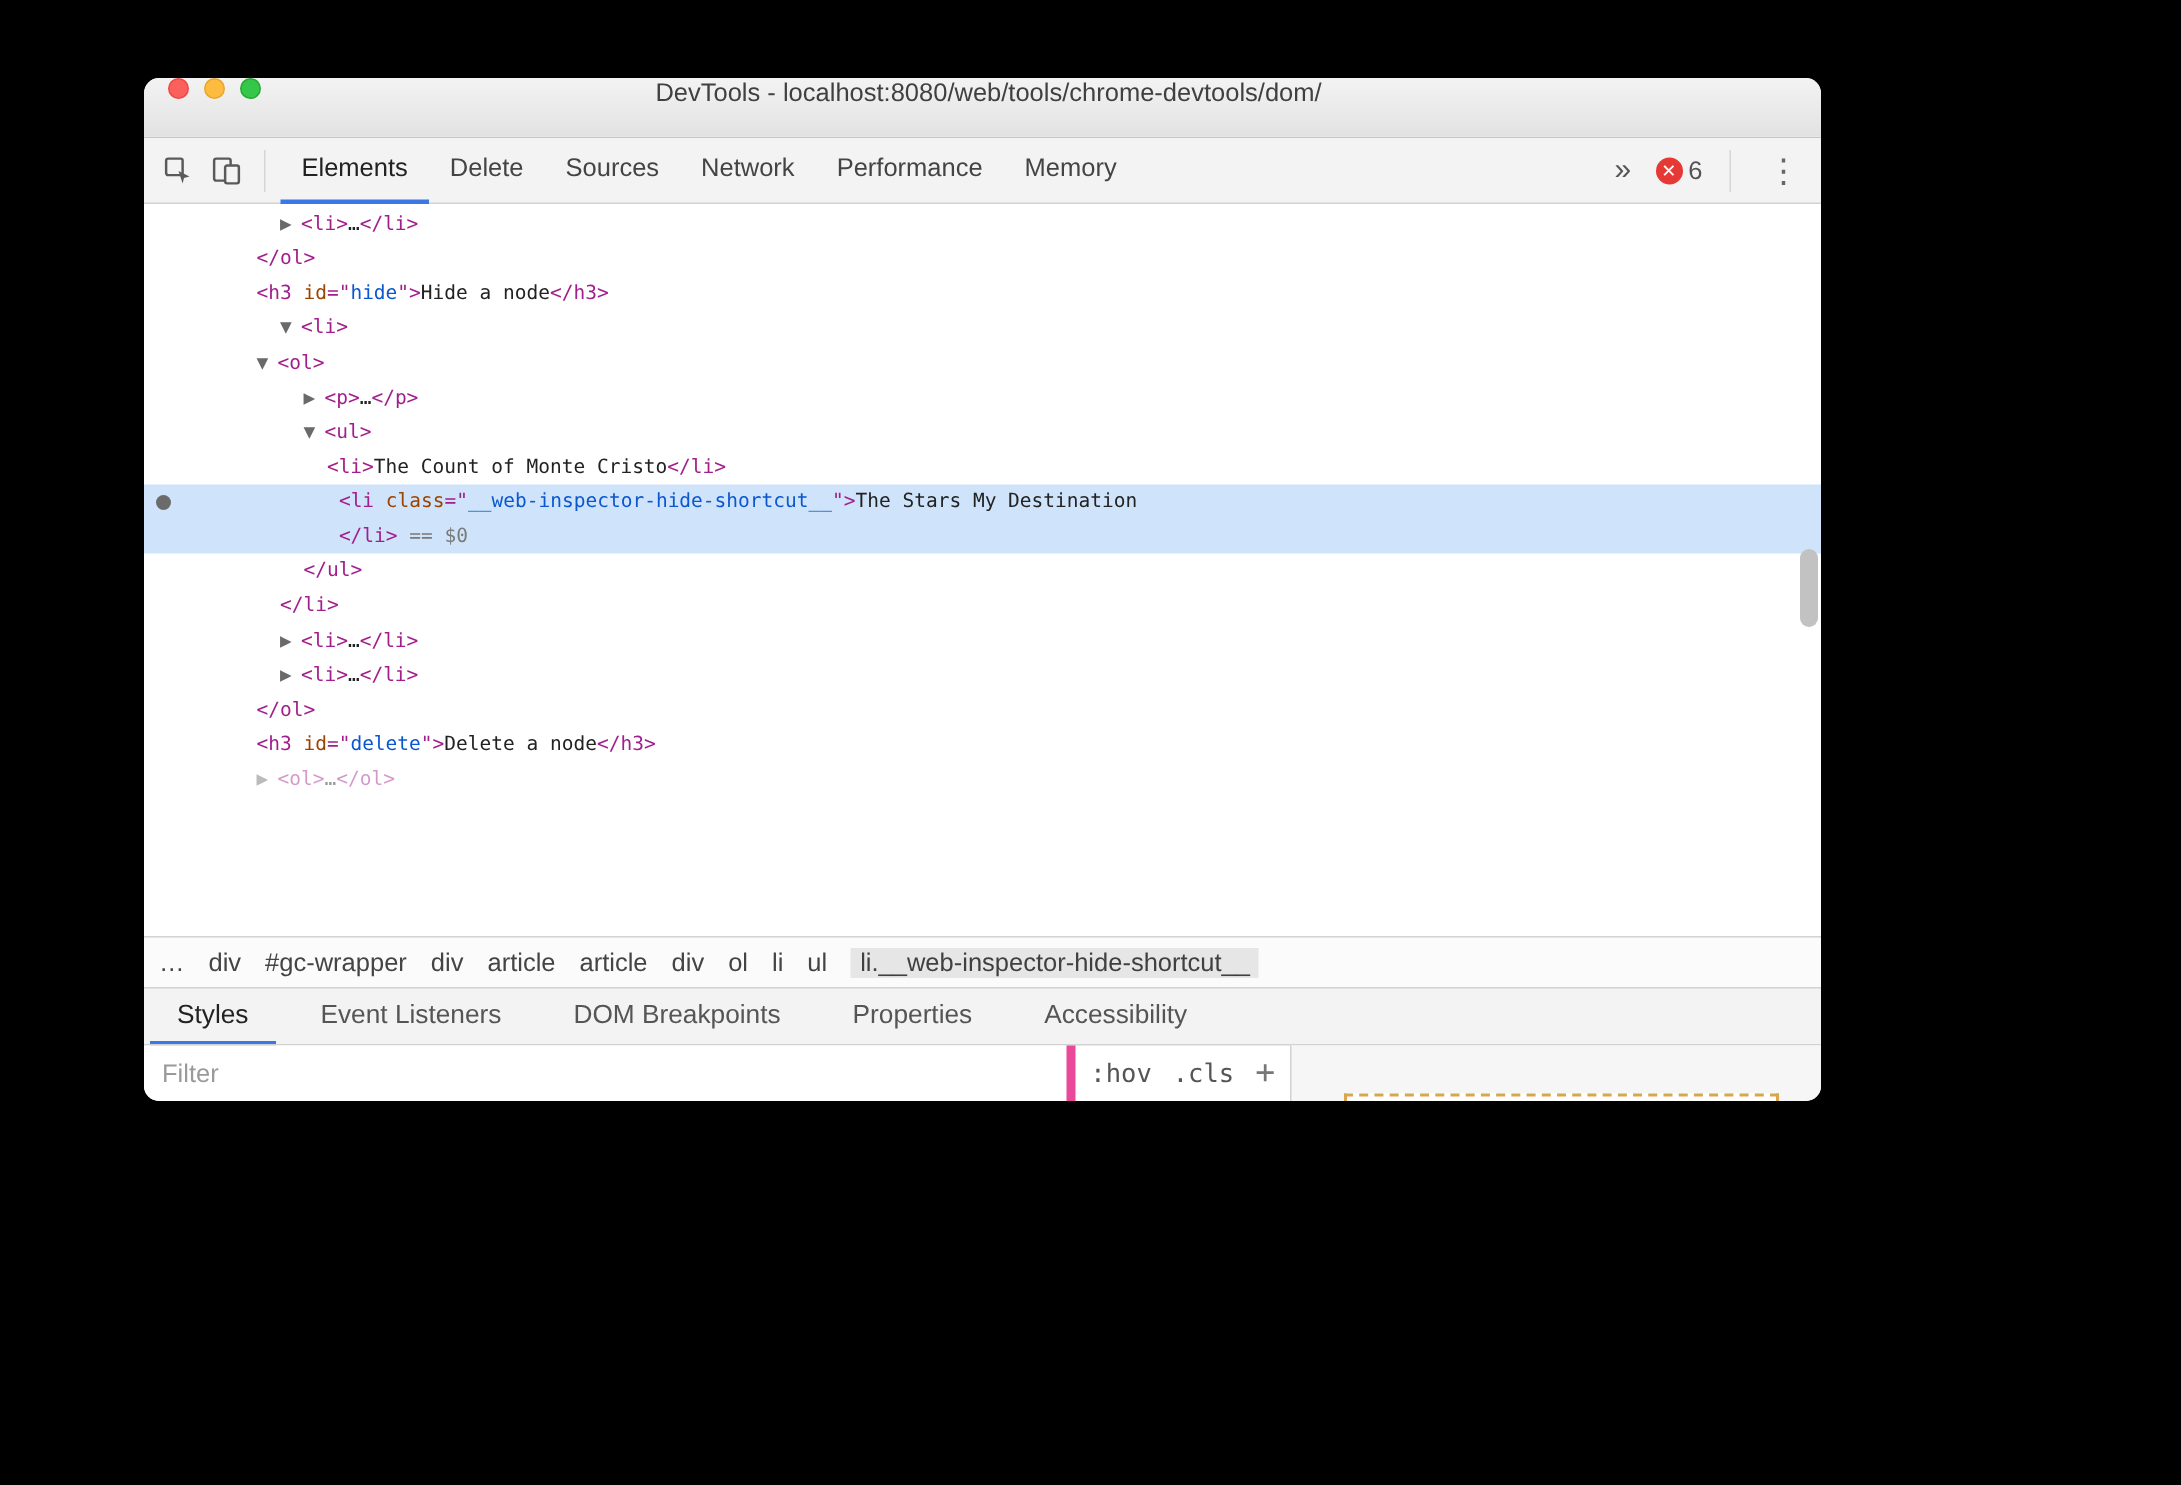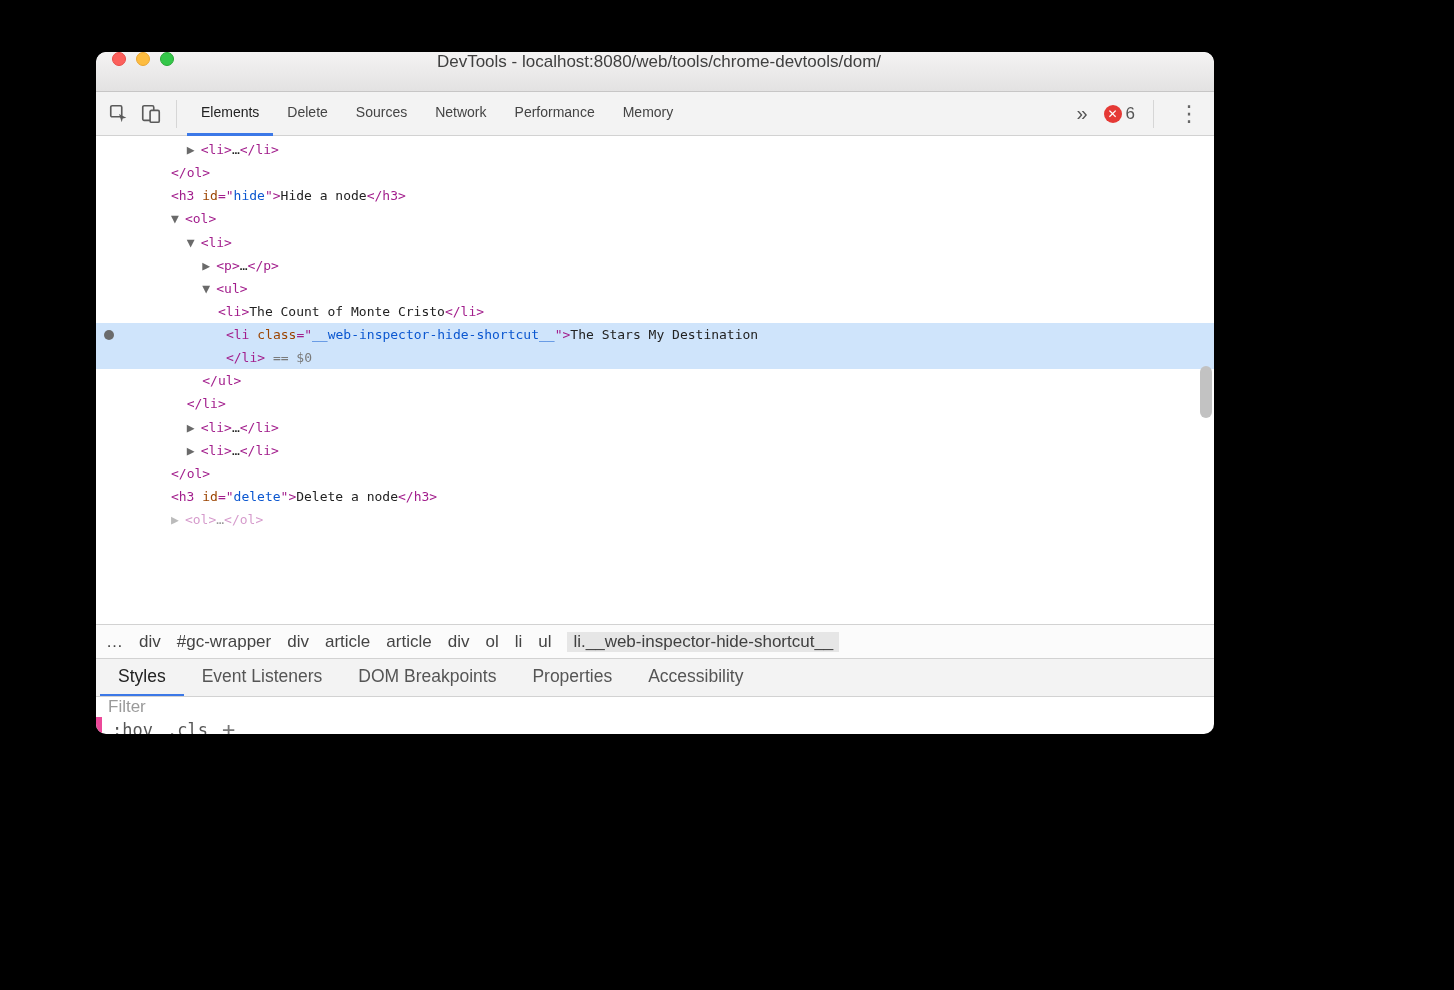--- a/index.html
+++ b/index.html
@@ -65,21 +65,21 @@
     color:#595959;
   }
   .tb-sep {
     width:1px; height:28px; background:#d6d6d6; margin:0 8px;
   }
   .tabs { display:flex; align-items:center; height:44px; }
   .tab {
     padding: 0 14px;
     height: 44px;
     display:flex; align-items:center;
-    font-size: 14px;
+    font-size: 17px;
     color:#444;
     cursor:pointer;
     border-bottom: 3px solid transparent;
   }
   .tab.active { border-bottom-color:#3b78e7; color:#222; }
   .tb-right { margin-left:auto; display:flex; align-items:center; gap:10px; }
   .chevmore { font-size:20px; color:#555; padding:0 6px; }
   .errors { display:flex; align-items:center; gap:4px; color:#555; font-size:17px; }
   .err-icon { width:18px;height:18px;border-radius:50%;background:#e53935; color:#fff; display:flex;align-items:center;justify-content:center;font-size:12px; line-height:1; }
   .kebab { font-size:22px; color:#666; padding:0 6px; letter-spacing:0; }
@@ -126,35 +126,34 @@
   }
   .crumbbar .c { color:#444; cursor:pointer; white-space:nowrap; }
   .crumbbar .c.sel { background:#e6e6e6; padding:0 6px; color:#404040; }
 
   .subtabs {
     height:38px;
     border-top:1px solid #d2d2d2;
     background:#f3f3f3;
     display:flex; align-items:center;
     padding:0 4px;
-    gap:0;
+    gap:12px;
     font-size:17.5px;
     color:#555;
   }
   .subtabs .st { padding:0 18px; height:38px; display:flex; align-items:center; border-bottom:3px solid transparent; cursor:pointer; }
   .subtabs .st.active { border-bottom-color:#3b78e7; color:#222; }
 
   .filterbar {
     height:38px;
     border-top:1px solid #d2d2d2;
     display:flex;
     align-items:stretch;
     font-size:17px;
     color:#555;
-    flex-direction:column;
   }
   .filterbar input {
     flex:0 0 55%;
     border:none;
     padding:0 12px;
     font-size:17px;
     outline:none;
     color:#333;
   }
   .filterbar input::placeholder { color:#9a9a9a; }
@@ -219,22 +218,22 @@
       <div class="tb-sep"></div>
       <div class="kebab">⋮</div>
     </div>
   </div>
 
   <div class="tree-pane">
     <div class="tree">
       <div class="row"><span class="tx">        </span><span class="arrow">▶</span><span class="pk">&lt;</span><span class="tg">li</span><span class="pk">&gt;</span><span class="tx">…</span><span class="pk">&lt;/</span><span class="tg">li</span><span class="pk">&gt;</span></div>
       <div class="row"><span class="tx">      </span><span class="pk">&lt;/</span><span class="tg">ol</span><span class="pk">&gt;</span></div>
       <div class="row"><span class="tx">      </span><span class="pk">&lt;</span><span class="tg">h3</span> <span class="at">id</span><span class="pk">="</span><span class="av">hide</span><span class="pk">"&gt;</span><span class="tx">Hide a node</span><span class="pk">&lt;/</span><span class="tg">h3</span><span class="pk">&gt;</span></div>
+      <div class="row"><span class="tx">        </span><span class="arrow">▼</span><span class="pk">&lt;</span><span class="tg">li</span><span class="pk">&gt;</span></div>
       <div class="row"><span class="tx">      </span><span class="arrow">▼</span><span class="pk">&lt;</span><span class="tg">ol</span><span class="pk">&gt;</span></div>
-      <div class="row"><span class="tx">        </span><span class="arrow">▼</span><span class="pk">&lt;</span><span class="tg">li</span><span class="pk">&gt;</span></div>
       <div class="row"><span class="tx">          </span><span class="arrow">▶</span><span class="pk">&lt;</span><span class="tg">p</span><span class="pk">&gt;</span><span class="tx">…</span><span class="pk">&lt;/</span><span class="tg">p</span><span class="pk">&gt;</span></div>
       <div class="row"><span class="tx">          </span><span class="arrow">▼</span><span class="pk">&lt;</span><span class="tg">ul</span><span class="pk">&gt;</span></div>
       <div class="row"><span class="tx">            </span><span class="pk">&lt;</span><span class="tg">li</span><span class="pk">&gt;</span><span class="tx">The Count of Monte Cristo</span><span class="pk">&lt;/</span><span class="tg">li</span><span class="pk">&gt;</span></div>
       <div class="row sel"><span class="gutter-dot"></span><span class="tx">            </span><span class="pk">&lt;</span><span class="tg">li</span> <span class="at">class</span><span class="pk">="</span><span class="av">__web-inspector-hide-shortcut__</span><span class="pk">"&gt;</span><span class="tx">The Stars My Destination</span></div>
       <div class="row sel"><span class="tx">            </span><span class="pk">&lt;/</span><span class="tg">li</span><span class="pk">&gt;</span> <span class="cm">== $0</span></div>
       <div class="row"><span class="tx">          </span><span class="pk">&lt;/</span><span class="tg">ul</span><span class="pk">&gt;</span></div>
       <div class="row"><span class="tx">        </span><span class="pk">&lt;/</span><span class="tg">li</span><span class="pk">&gt;</span></div>
       <div class="row"><span class="tx">        </span><span class="arrow">▶</span><span class="pk">&lt;</span><span class="tg">li</span><span class="pk">&gt;</span><span class="tx">…</span><span class="pk">&lt;/</span><span class="tg">li</span><span class="pk">&gt;</span></div>
       <div class="row"><span class="tx">        </span><span class="arrow">▶</span><span class="pk">&lt;</span><span class="tg">li</span><span class="pk">&gt;</span><span class="tx">…</span><span class="pk">&lt;/</span><span class="tg">li</span><span class="pk">&gt;</span></div>
       <div class="row"><span class="tx">      </span><span class="pk">&lt;/</span><span class="tg">ol</span><span class="pk">&gt;</span></div>

